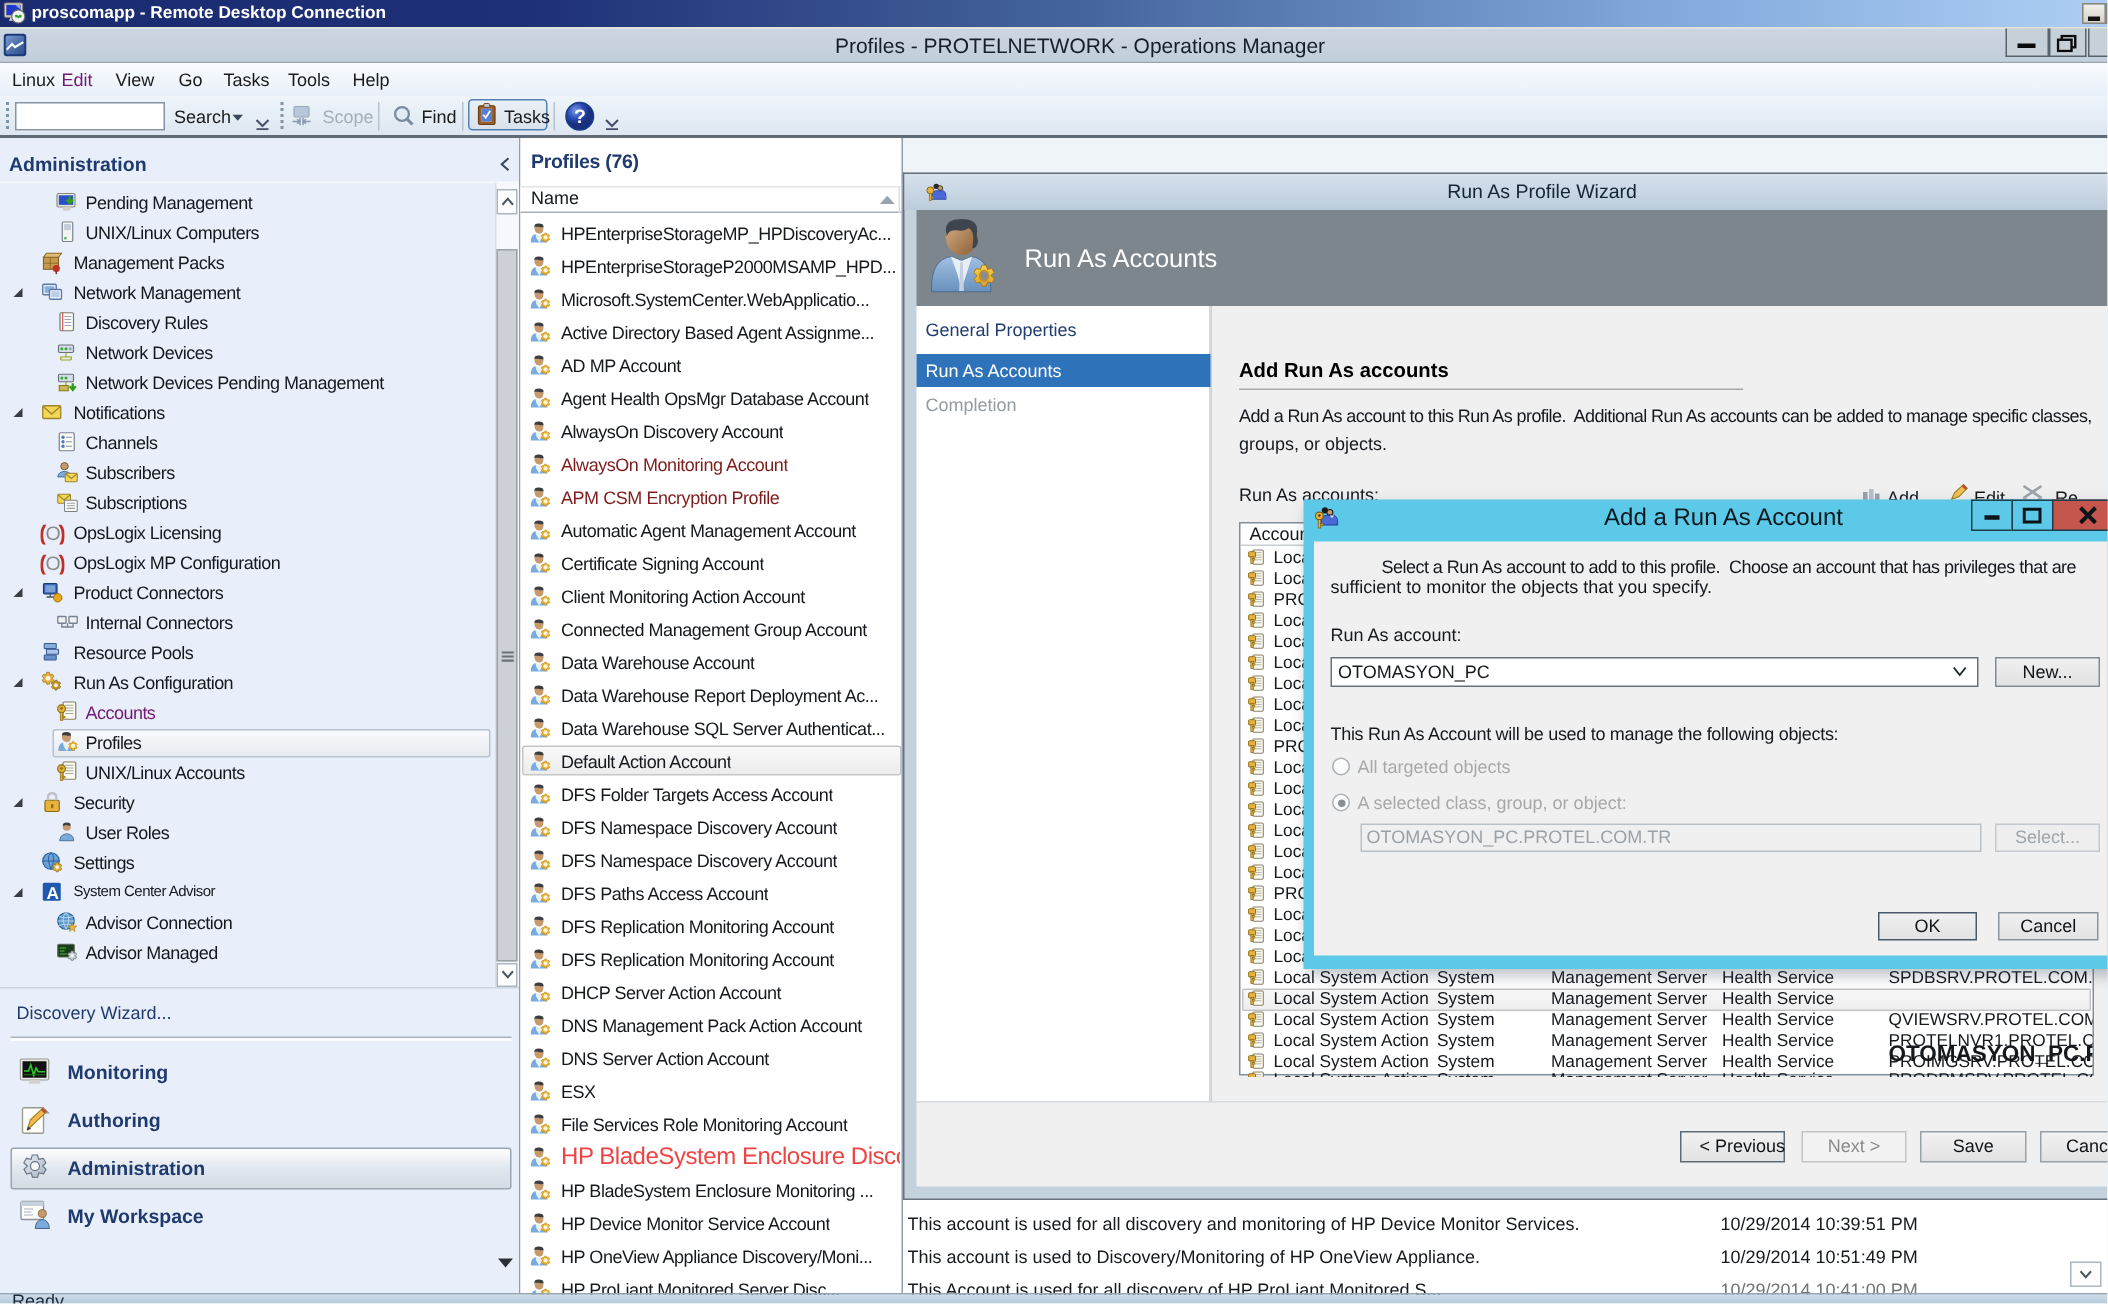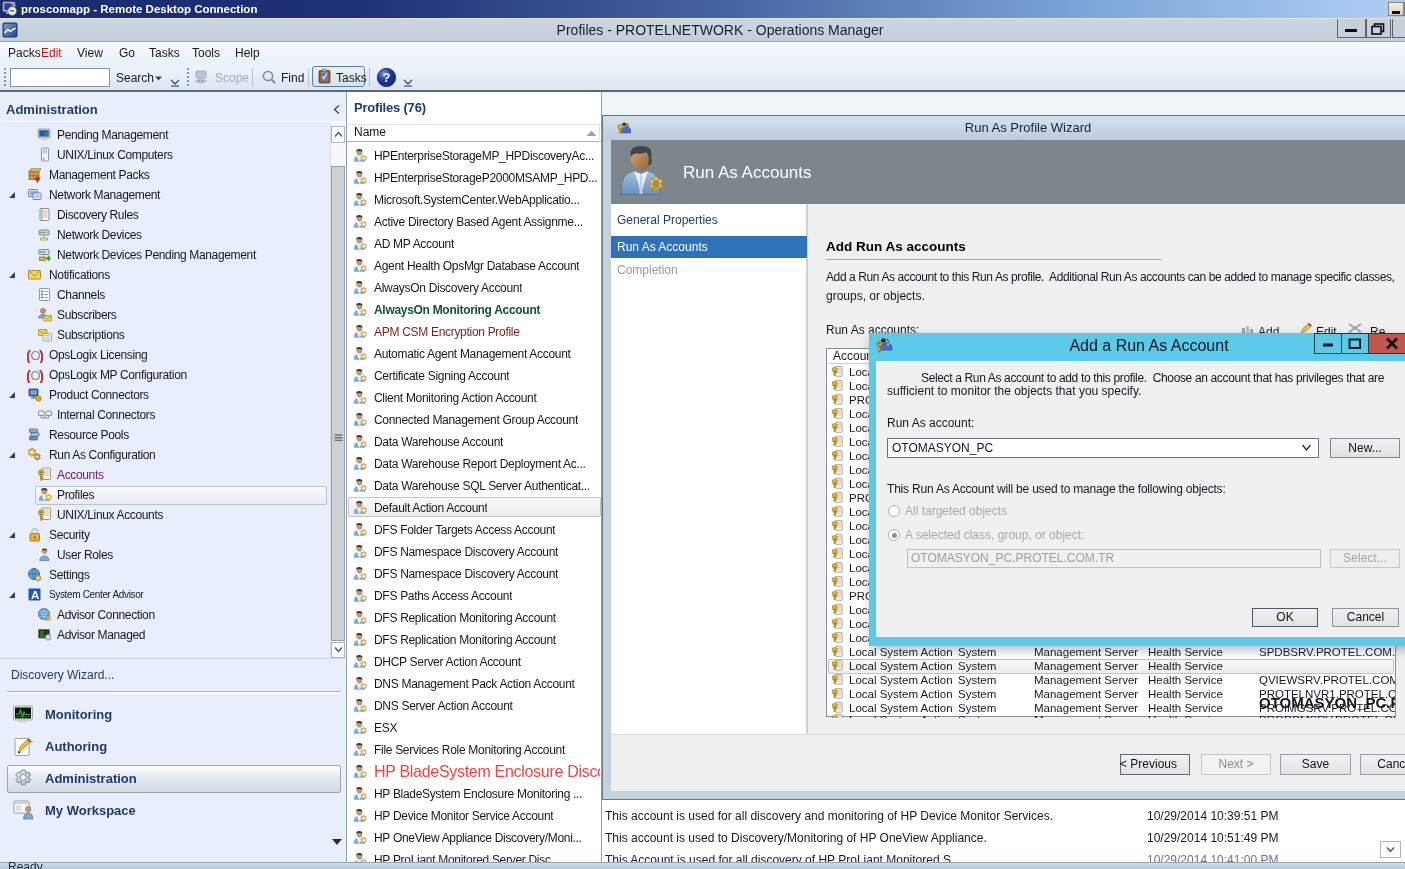--- a/index.html
+++ b/index.html
@@ -34,22 +34,22 @@
 <div style="position:absolute;left:1345px;top:29px;width:12px;height:3px;background:#0a0a0a;"></div>
 <div style="position:absolute;left:1366px;top:19px;width:25px;height:19px;background:#c6d0d8;border:1px solid #5a646e;border-top:none;"></div>
 <svg style="position:absolute;left:1371px;top:23px;" width="14" height="12" viewBox="0 0 14 12">
     <rect x="3.5" y="1" width="9" height="7.5" fill="none" stroke="#0a0a0a" stroke-width="1.6"></rect>
     <rect x="1" y="3.5" width="9" height="7.5" fill="#c6d0d8" stroke="#0a0a0a" stroke-width="1.6"></rect>
     <rect x="3.2" y="5.8" width="4.4" height="3" fill="#c6d0d8"></rect>
   </svg>
 <div style="position:absolute;left:1392px;top:19px;width:13px;height:19px;background:#c6d0d8;border-left:1px solid #5a646e;border-bottom:1px solid #5a646e;"></div>
 <div style="position:absolute;left:0;top:41px;width:1405px;height:1px;background:#98a3ad;"></div>
 <div style="position:absolute;left:0;top:42px;width:1405px;height:22px;background:linear-gradient(180deg,#f8fbfe,#e9f0f8);"></div>
-<div style="position:absolute;left:8px;top:44px;height:18px;line-height:18px;font-size:12px;color:#1a1a1a;font-weight:normal;white-space:nowrap;">Packs</div>
-<div style="position:absolute;left:41px;top:44px;height:18px;line-height:18px;font-size:12px;color:#b91c1c;font-weight:normal;white-space:nowrap;">Edit</div>
+<div style="position:absolute;left:8px;top:44px;height:18px;line-height:18px;font-size:12px;color:#1a1a1a;font-weight:normal;white-space:nowrap;">Linux</div>
+<div style="position:absolute;left:41px;top:44px;height:18px;line-height:18px;font-size:12px;color:#701a75;font-weight:normal;white-space:nowrap;">Edit</div>
 <div style="position:absolute;left:77px;top:44px;height:18px;line-height:18px;font-size:12px;color:#1a1a1a;font-weight:normal;white-space:nowrap;">View</div>
 <div style="position:absolute;left:119px;top:44px;height:18px;line-height:18px;font-size:12px;color:#1a1a1a;font-weight:normal;white-space:nowrap;">Go</div>
 <div style="position:absolute;left:149px;top:44px;height:18px;line-height:18px;font-size:12px;color:#1a1a1a;font-weight:normal;white-space:nowrap;">Tasks</div>
 <div style="position:absolute;left:192px;top:44px;height:18px;line-height:18px;font-size:12px;color:#1a1a1a;font-weight:normal;white-space:nowrap;">Tools</div>
 <div style="position:absolute;left:235px;top:44px;height:18px;line-height:18px;font-size:12px;color:#1a1a1a;font-weight:normal;white-space:nowrap;">Help</div>
 <div style="position:absolute;left:0;top:64px;width:1405px;height:26px;background:linear-gradient(180deg,#eef4fa,#dde7f1);"></div>
 <div style="position:absolute;left:4px;top:68px;width:2px;height:19px;background:repeating-linear-gradient(180deg,#8094a8 0 2px,transparent 2px 4px);"></div>
 <div style="position:absolute;left:10px;top:68px;width:100px;height:19px;background:#fff;border:1px solid #8593a4;"></div>
 <div style="position:absolute;left:116px;top:69px;height:18px;line-height:18px;font-size:12px;color:#1a1a1a;font-weight:normal;white-space:nowrap;">Search</div>
 <svg style="position:absolute;left:154px;top:75px;" width="9" height="7" viewBox="0 0 9 7">
@@ -478,21 +478,21 @@
 <path d="M4.5 3.2 Q5 1.2 8 1.2 Q10.6 1.2 10.9 3 L11 4.5 Q11 6.5 10 7.6 L8 8.3 L5.8 7.5 Q4.4 6.3 4.5 3.2Z" fill="#c69a6d"></path>
 <path d="M4.6 3.4 Q4.3 1 7.6 1 Q11 1 11 3.2 L10.8 3.7 Q9 3.9 7.2 3.3 Q5.5 3.5 4.6 3.4Z" fill="#3a3f45"></path>
 <path d="M2 13.6 Q2.2 9.8 5.3 8.6 L8 11 L10.6 8.6 Q13.6 9.7 13.8 13.6 L13.8 14.6 L2 14.6Z" fill="#7aabdd"></path>
 <path d="M5.3 8.6 L8 9.4 L10.6 8.6 L10 11.5 L8 14.6 L5.9 11.4Z" fill="#e8f0f8"></path>
 <g transform="translate(8.1,7.4)">
         <path d="M3.9 0.4 L4.9 0.4 L5.3 1.7 L6.6 1.5 L7.3 2.6 L6.4 3.5 L7.4 4.6 L6.7 5.7 L5.4 5.4 L5 6.7 L3.8 6.8 L3.4 5.5 L2 5.7 L1.4 4.6 L2.3 3.6 L1.3 2.6 L2 1.5 L3.4 1.8Z" fill="#f0b429" stroke="#c88a14" stroke-width="0.4"></path>
         <circle cx="4.4" cy="3.6" r="1.5" fill="#fff" fill-opacity="0.85"></circle>
       </g>
     </g>
   </svg>
-<div style="position:absolute;left:374px;top:301px;height:18px;line-height:18px;font-size:12px;color:#14532d;font-weight:bold;white-space:nowrap;max-width:226px;overflow:hidden;letter-spacing:-0.3px;">AlwaysOn Monitoring Account</div>
+<div style="position:absolute;left:374px;top:301px;height:18px;line-height:18px;font-size:12px;color:#7f1d1d;font-weight:normal;white-space:nowrap;max-width:226px;overflow:hidden;letter-spacing:-0.3px;">AlwaysOn Monitoring Account</div>
 <svg style="position:absolute;left:352px;top:324px;" width="15" height="15" viewBox="0 0 15 15">
     <g transform="scale(0.9375)">
 <path d="M4.5 3.2 Q5 1.2 8 1.2 Q10.6 1.2 10.9 3 L11 4.5 Q11 6.5 10 7.6 L8 8.3 L5.8 7.5 Q4.4 6.3 4.5 3.2Z" fill="#c69a6d"></path>
 <path d="M4.6 3.4 Q4.3 1 7.6 1 Q11 1 11 3.2 L10.8 3.7 Q9 3.9 7.2 3.3 Q5.5 3.5 4.6 3.4Z" fill="#3a3f45"></path>
 <path d="M2 13.6 Q2.2 9.8 5.3 8.6 L8 11 L10.6 8.6 Q13.6 9.7 13.8 13.6 L13.8 14.6 L2 14.6Z" fill="#7aabdd"></path>
 <path d="M5.3 8.6 L8 9.4 L10.6 8.6 L10 11.5 L8 14.6 L5.9 11.4Z" fill="#e8f0f8"></path>
 <g transform="translate(8.1,7.4)">
         <path d="M3.9 0.4 L4.9 0.4 L5.3 1.7 L6.6 1.5 L7.3 2.6 L6.4 3.5 L7.4 4.6 L6.7 5.7 L5.4 5.4 L5 6.7 L3.8 6.8 L3.4 5.5 L2 5.7 L1.4 4.6 L2.3 3.6 L1.3 2.6 L2 1.5 L3.4 1.8Z" fill="#f0b429" stroke="#c88a14" stroke-width="0.4"></path>
         <circle cx="4.4" cy="3.6" r="1.5" fill="#fff" fill-opacity="0.85"></circle>
       </g>
@@ -1239,21 +1239,21 @@
   </svg>
 <div style="position:absolute;left:849px;top:711px;height:18px;line-height:18px;font-size:11.5px;color:#15191e;font-weight:normal;white-space:nowrap;">Local System Action</div>
 <div style="position:absolute;left:958px;top:711px;height:18px;line-height:18px;font-size:11.5px;color:#15191e;font-weight:normal;white-space:nowrap;">System</div>
 <div style="position:absolute;left:1034px;top:711px;height:18px;line-height:18px;font-size:11.5px;color:#15191e;font-weight:normal;white-space:nowrap;">Management Server</div>
 <div style="position:absolute;left:1148px;top:711px;height:18px;line-height:18px;font-size:11.5px;color:#15191e;font-weight:normal;white-space:nowrap;">Health Service</div>
 <div style="position:absolute;left:1259px;top:711px;height:18px;line-height:18px;font-size:11.5px;color:#15191e;font-weight:normal;white-space:nowrap;max-width:136px;overflow:hidden;">PRODPMSRV.PROTEL.CO</div>
 <div style="position:absolute;left:808px;top:718px;width:597px;height:17px;background:#f0f0f0;"></div>
 <div style="position:absolute;left:611px;top:734px;width:794px;height:1px;background:#d9dcdf;"></div>
 <div style="position:absolute;left:611px;top:735px;width:794px;height:56px;background:#f0f0f0;"></div>
 <div style="position:absolute;left:1120px;top:754px;width:70px;height:21px;background:linear-gradient(180deg,#f2f2f2,#e2e2e2);border:1px solid #5a6b7a;"></div>
-<div style="position:absolute;left:1120px;width:70px;top:755px;height:18px;line-height:18px;font-size:12px;color:#101418;font-weight:normal;text-align:left;white-space:nowrap;">&lt; Previous</div>
+<div style="position:absolute;left:1120px;width:70px;top:755px;height:18px;line-height:18px;font-size:12px;color:#101418;font-weight:normal;text-align:right;white-space:nowrap;">&lt; Previous</div>
 <div style="position:absolute;left:1201px;top:754px;width:70px;height:21px;background:#f2f2f2;border:1px solid #c3c3c3;"></div>
 <div style="position:absolute;left:1201px;width:70px;top:755px;height:18px;line-height:18px;font-size:12px;color:#8a8a8a;font-weight:normal;text-align:center;white-space:nowrap;">Next &gt;</div>
 <div style="position:absolute;left:1280px;top:754px;width:71px;height:21px;background:linear-gradient(180deg,#f2f2f2,#e2e2e2);border:1px solid #98a0a8;"></div>
 <div style="position:absolute;left:1280px;width:71px;top:755px;height:18px;line-height:18px;font-size:12px;color:#101418;font-weight:normal;text-align:center;white-space:nowrap;">Save</div>
 <div style="position:absolute;left:1360px;top:754px;width:72px;height:21px;background:linear-gradient(180deg,#f2f2f2,#e2e2e2);border:1px solid #98a0a8;"></div>
 <div style="position:absolute;left:1360px;width:72px;top:755px;height:18px;line-height:18px;font-size:12px;color:#101418;font-weight:normal;text-align:center;white-space:nowrap;">Cancel</div>
 <div style="position:absolute;left:869px;top:333px;width:553px;height:313px;background:#5cc9e8;box-shadow:2px 4px 10px rgba(40,60,80,0.35);"></div>
 <div style="position:absolute;left:876px;top:361px;width:539px;height:276px;background:#f0f0f0;"></div>
 <svg style="position:absolute;left:876px;top:337px;" width="17" height="18" viewBox="0 0 17 18">
     <g>

